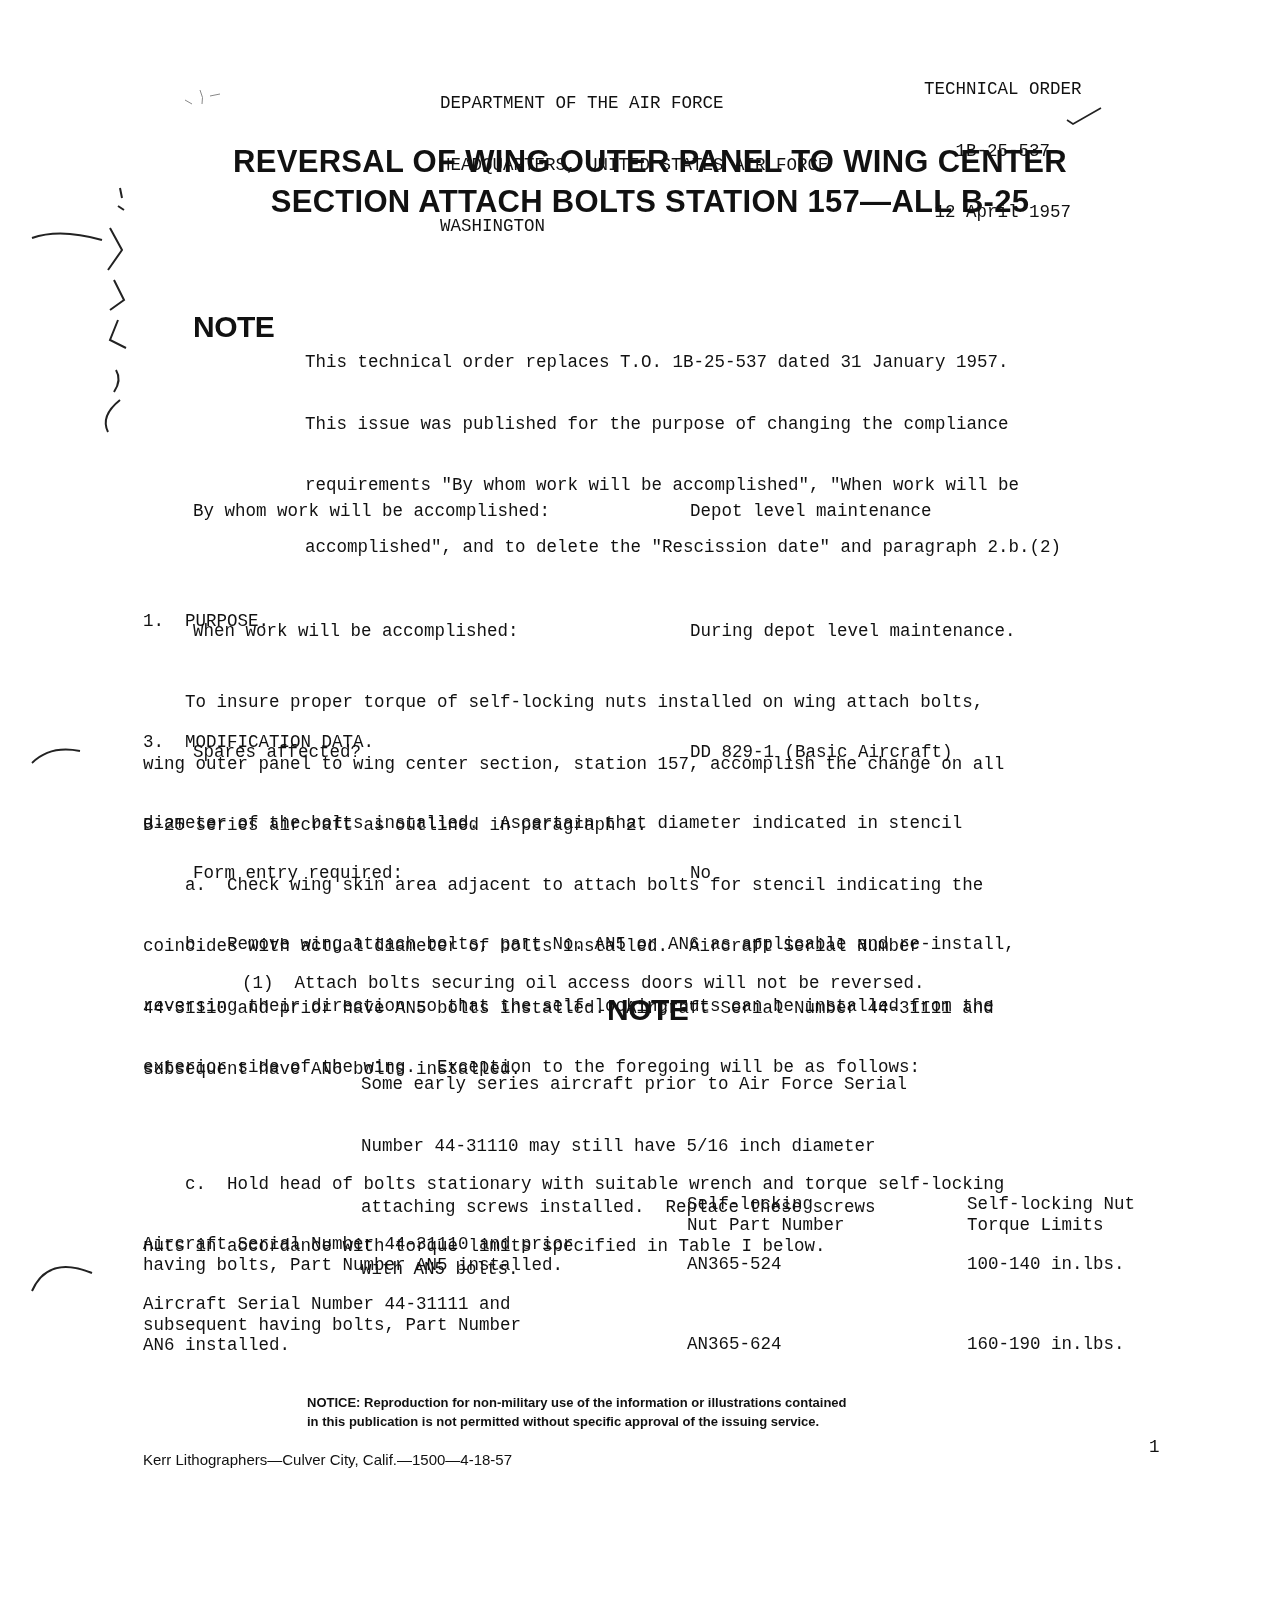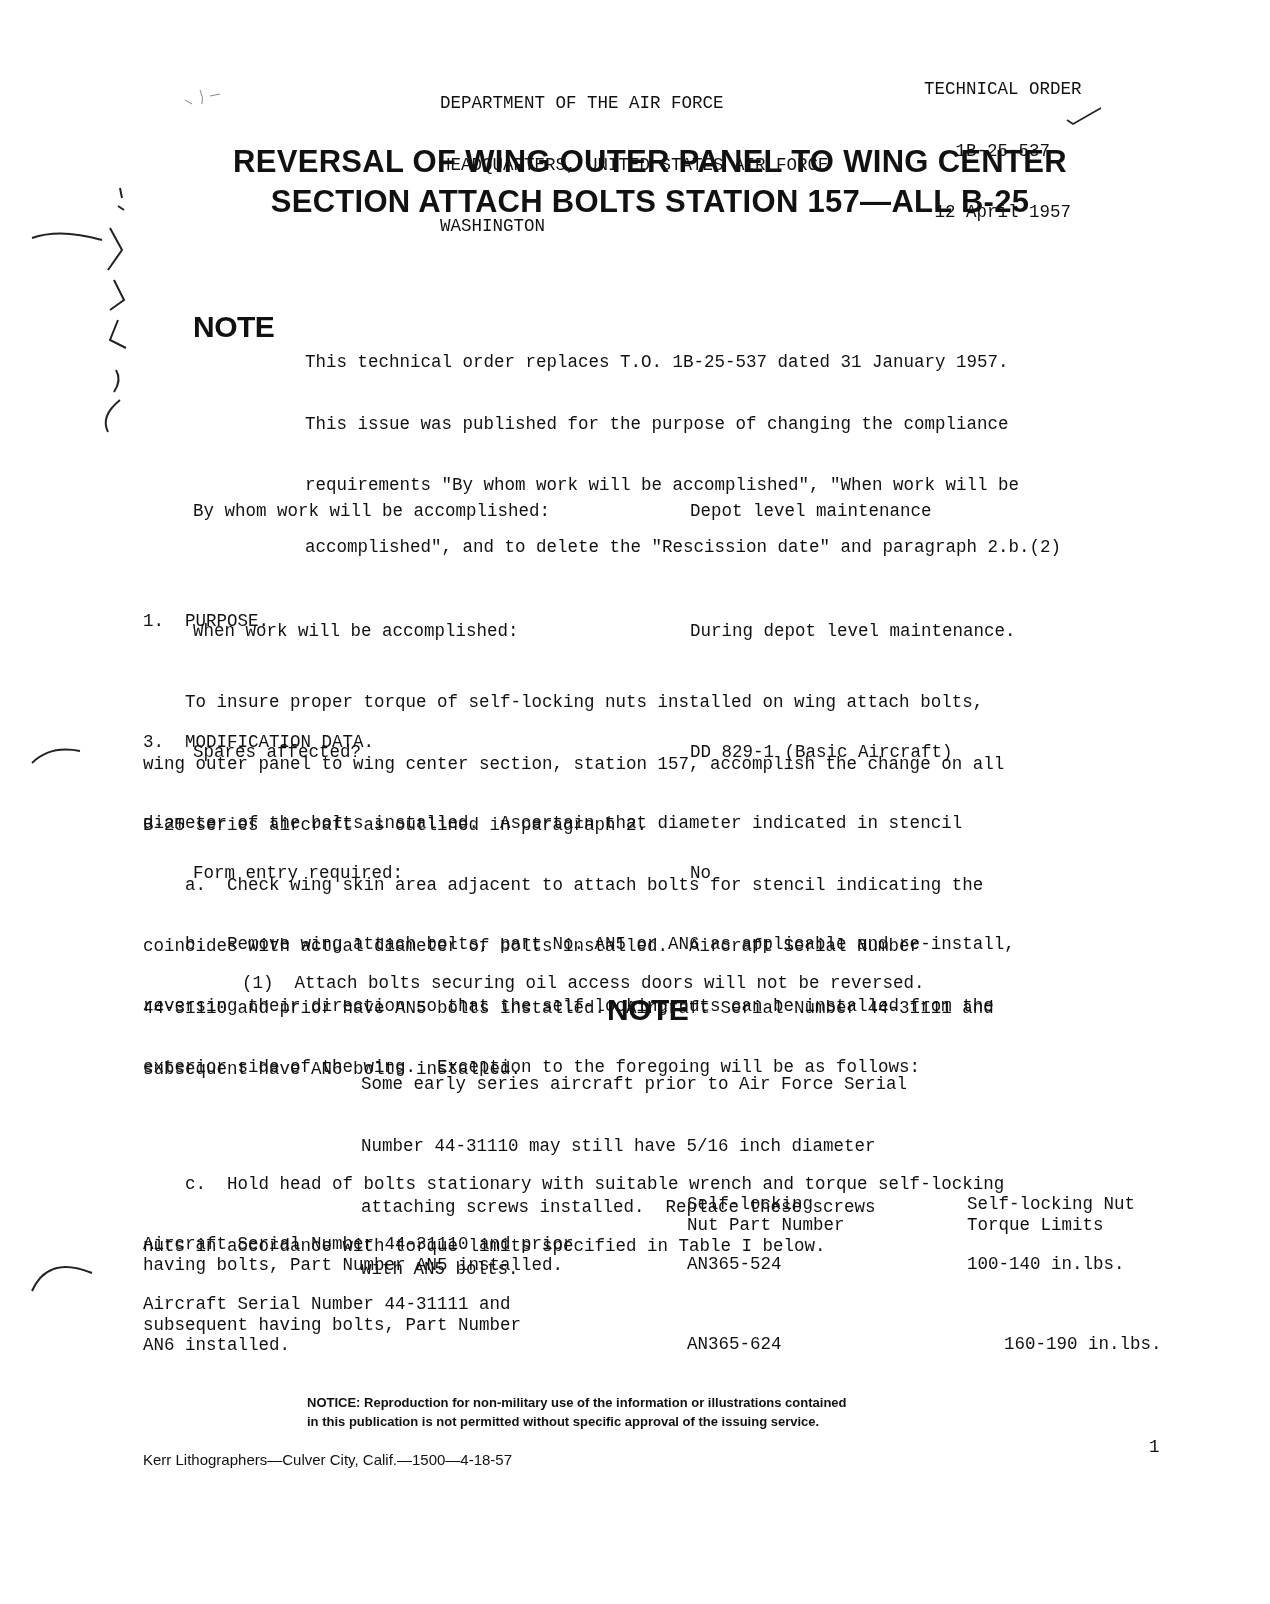--- a/index.html
+++ b/index.html
@@ -112,21 +112,21 @@
 
 <div class="abs mono" style="left:143px; top:1234px;">Aircraft Serial Number 44-31110 and prior
 having bolts, Part Number AN5 installed.</div>
 <div class="abs mono" style="left:687px; top:1254px;">AN365-524</div>
 <div class="abs mono" style="left:967px; top:1254px;">100-140 in.lbs.</div>
 
 <div class="abs mono" style="left:143px; top:1294px;">Aircraft Serial Number 44-31111 and
 subsequent having bolts, Part Number
 AN6 installed.</div>
 <div class="abs mono" style="left:687px; top:1334px;">AN365-624</div>
-<div class="abs mono" style="left:967px; top:1334px;margin-left:37px;">160-190 in.lbs.</div>
+<div class="abs mono" style="left:967px; top:1334px;">160-190 in.lbs.</div>
 
 <div class="abs small-sans" style="left:307px; top:1393px;">
   <div>NOTICE:  Reproduction for non-military use of the information or illustrations contained</div>
   <div>in this publication is not permitted without specific approval of the issuing service.</div>
 </div>
 
 <div class="abs footer" style="left:143px; top:1451px;">Kerr Lithographers—Culver City, Calif.—1500—4-18-57</div>
 <div class="abs mono" style="left:1149px; top:1437px;">1</div>
 
 </body></html>

